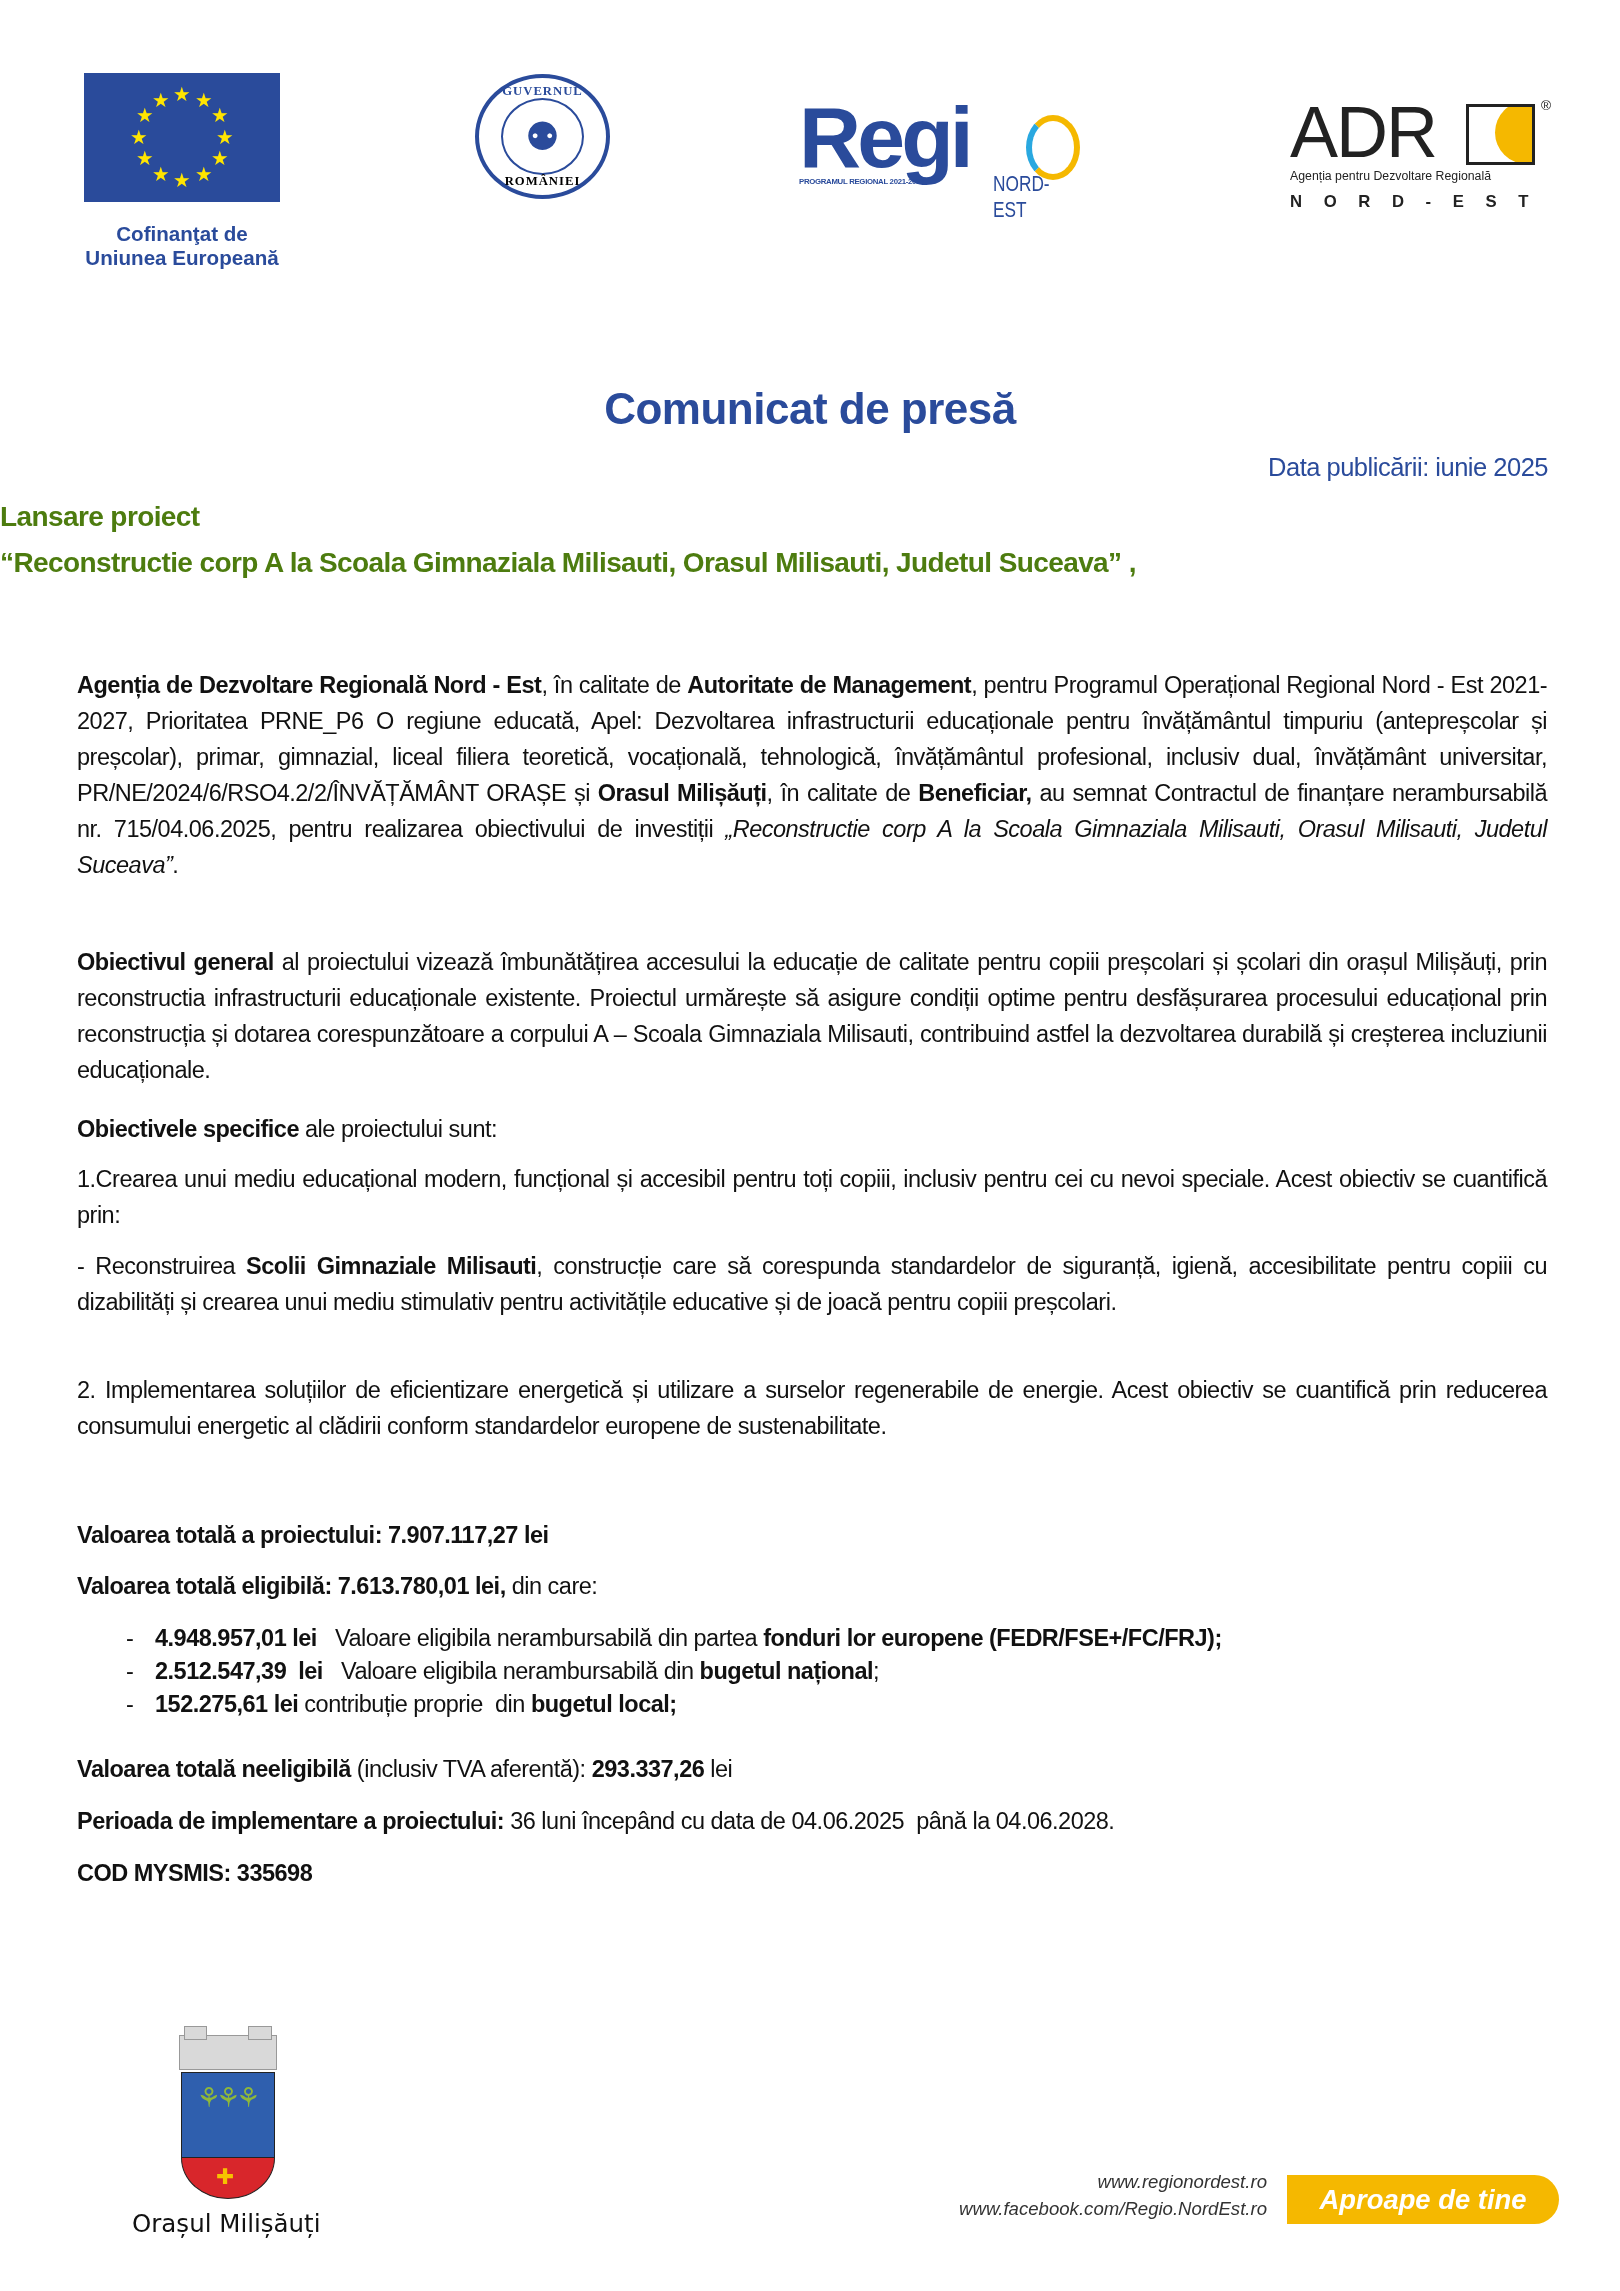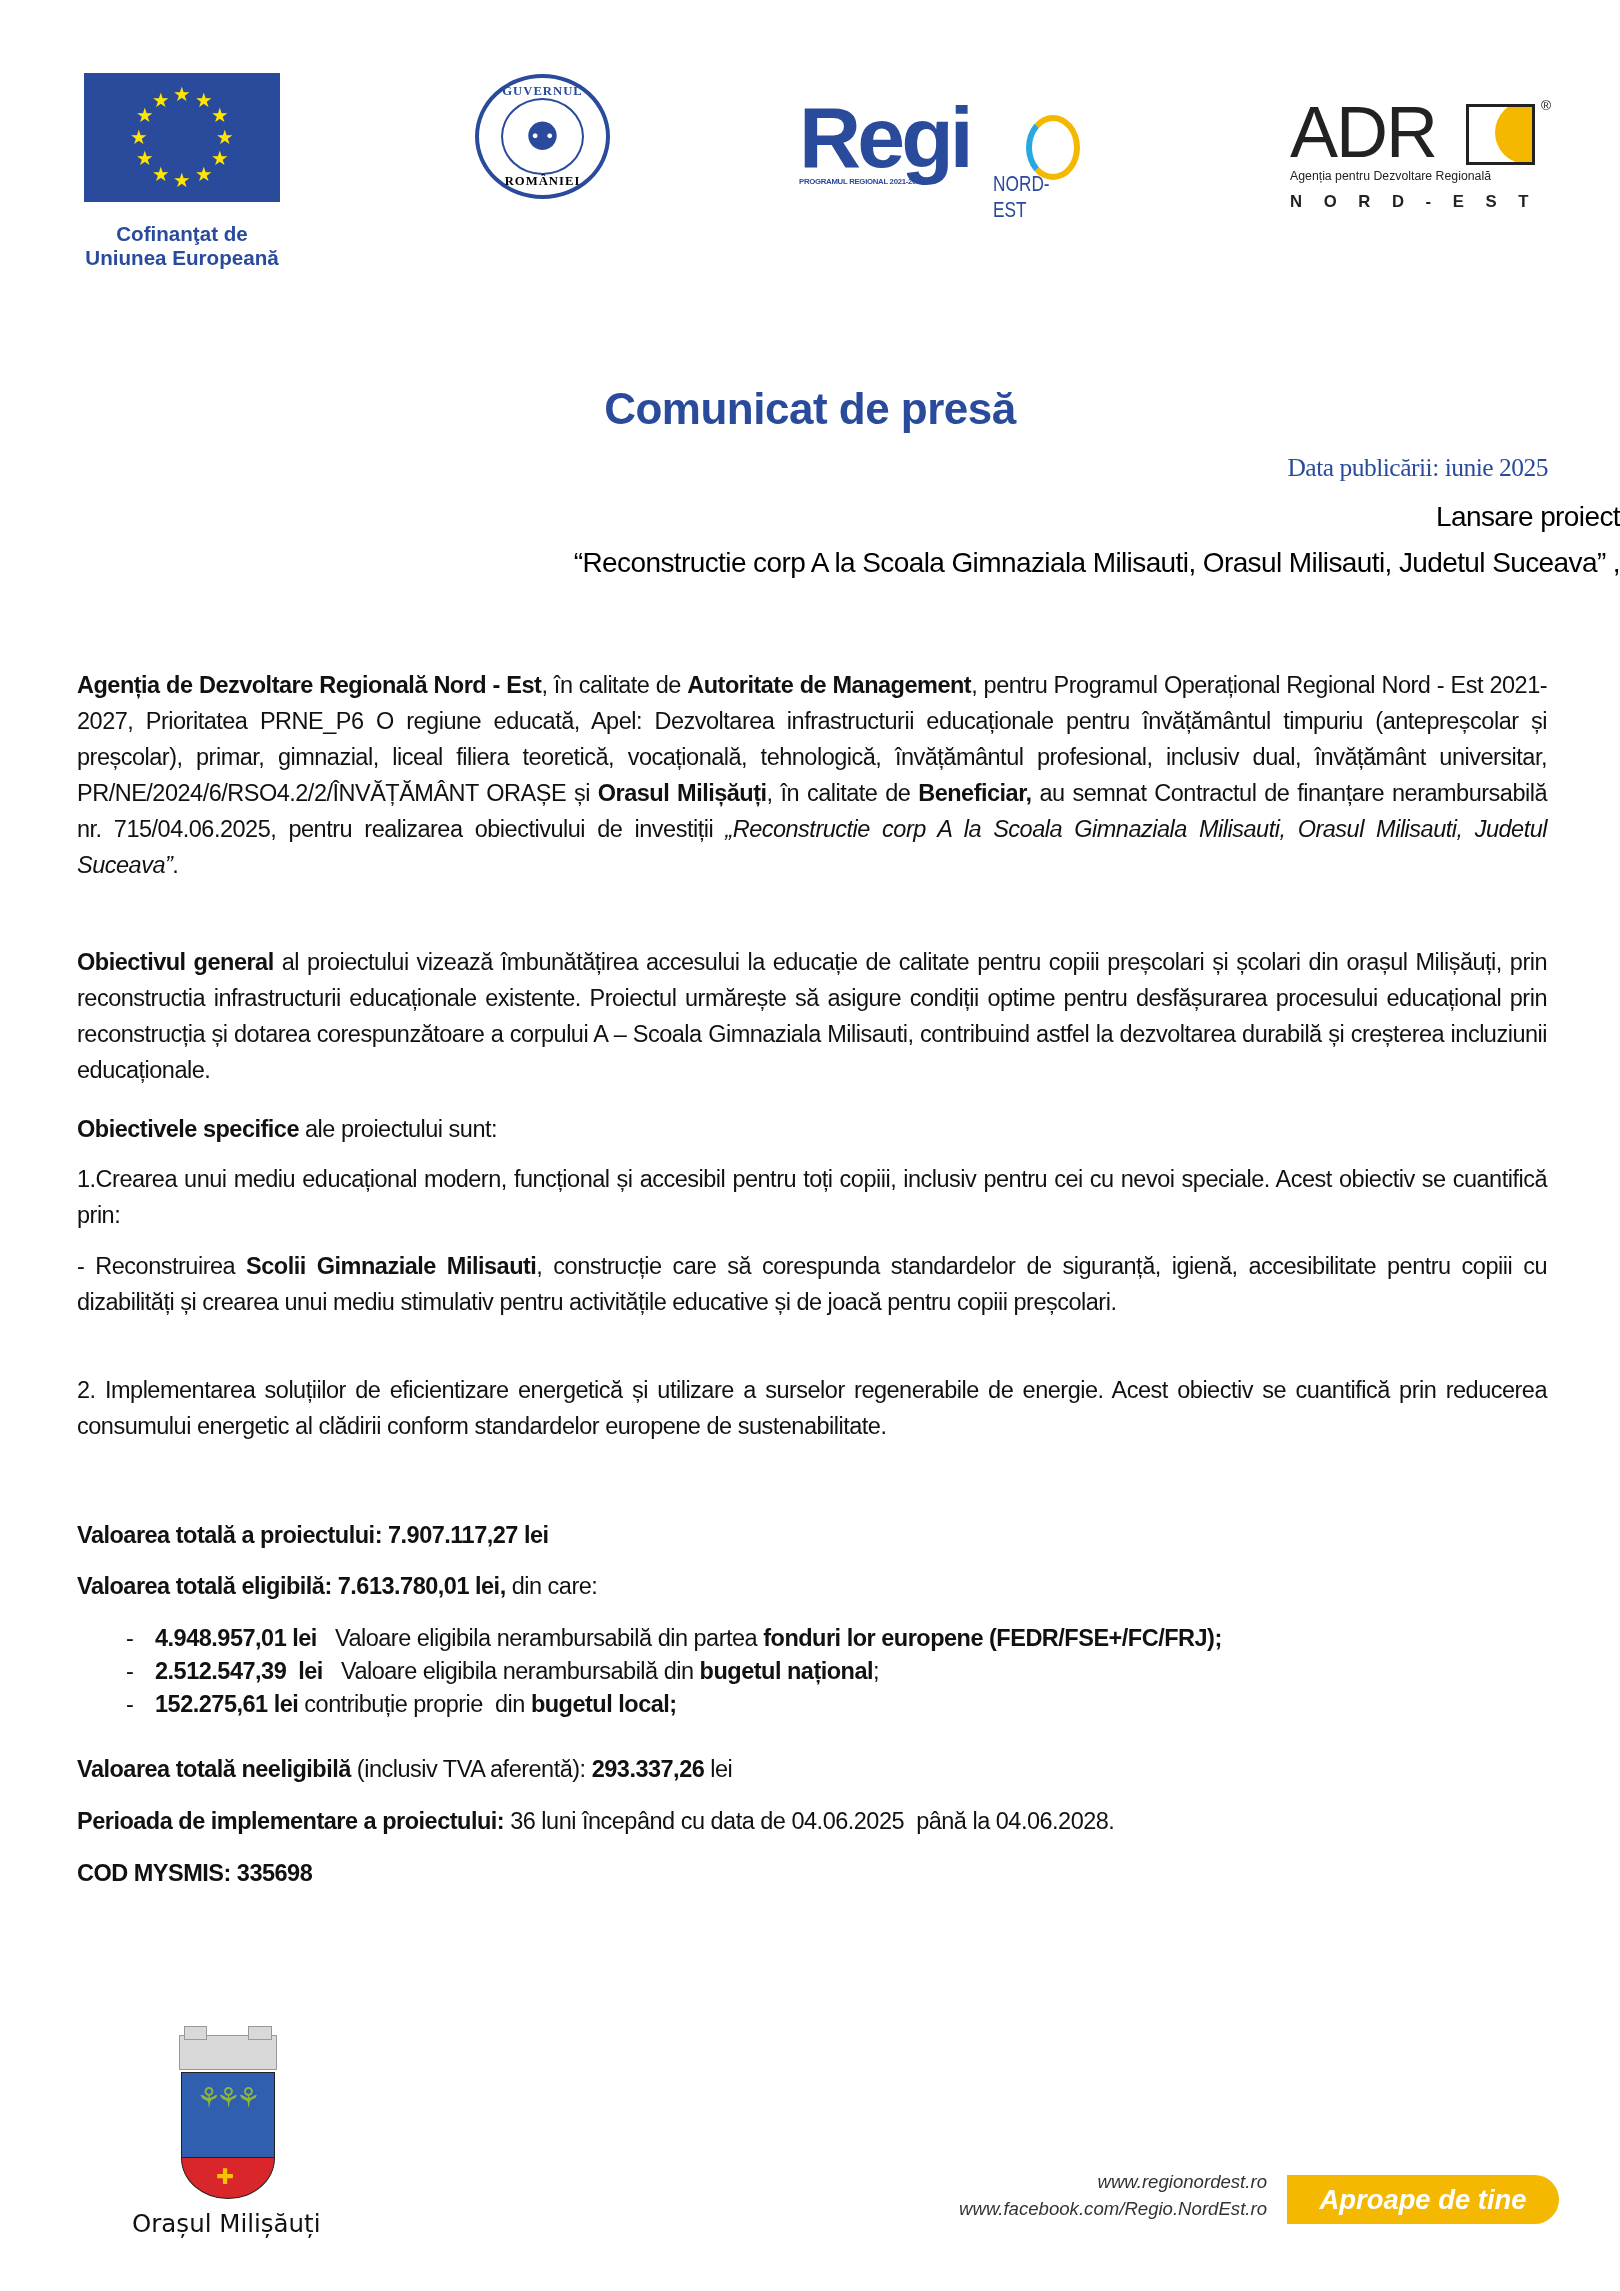--- a/index.html
+++ b/index.html
@@ -29,22 +29,22 @@
     .adr-logo { left: 1290px; top: 98px; width: 265px; height: 118px; }
     .adr-letters { position: absolute; left: 0; top: 0; font-family: "Liberation Sans", sans-serif; font-size: 72px; line-height: 69px; color: #222; letter-spacing: -2px; }
     .adr-box { position: absolute; left: 176px; top: 5.9px; width: 69px; height: 61px; border: 3.9px solid #222; overflow: hidden; }
     .adr-sun { position: absolute; right: -25.5px; top: -5.9px; width: 63px; height: 63px; border-radius: 50%; background: #f5b800; }
     .adr-reg { position: absolute; left: 251px; top: 0; font-size: 13.7px; color: #222; }
     .adr-sub { position: absolute; left: 0; top: 71px; font-size: 12.3px; color: #222; white-space: nowrap; }
     .adr-ne { position: absolute; left: 0; top: 94px; font-size: 16.7px; font-weight: bold; color: #222; letter-spacing: 21.6px; white-space: nowrap; }
 
     
     .title { position: absolute; left: 0; right: 0; top: 384px; text-align: center; color: #2a4b9b; font-weight: bold; font-size: 44px; font-family: "Liberation Sans Narrow", "Liberation Sans", sans-serif; letter-spacing: -0.5px; }
-    .pubdate { position: absolute; right: 72px; top: 453px; color: #2a4b9b; font-size: 25.5px; font-family: Liberation Serif, serif; letter-spacing: -0.5px; }
-    .subtitle { position: absolute; left: 0; right: 0; top: 494px; text-align: right; color: #000000; font-weight: normal; font-size: 28px; line-height: 46px; letter-spacing: -0.6px; }
+    .pubdate { position: absolute; right: 72px; top: 453px; color: #2a4b9b; font-size: 25.5px; font-family: Liberation Sans, sans-serif; letter-spacing: -0.5px; }
+    .subtitle { position: absolute; left: 0; right: 0; top: 494px; text-align: left; color: #4d7c0f; font-weight: bold; font-size: 28px; line-height: 46px; letter-spacing: -0.6px; }
     .subtitle-line { display: block; }
 
     
     .body { position: absolute; left: 77px; width: 1470px; font-size: 23.5px; line-height: 36px; letter-spacing: -0.5px; color: #111; }
     .body p { text-align: justify; }
     .body b { font-weight: bold; }
     .body i { font-style: italic; }
     .para-1 { top: 667px; }
     .para-2 { top: 944px; }
     .para-3 { top: 1111px; }

